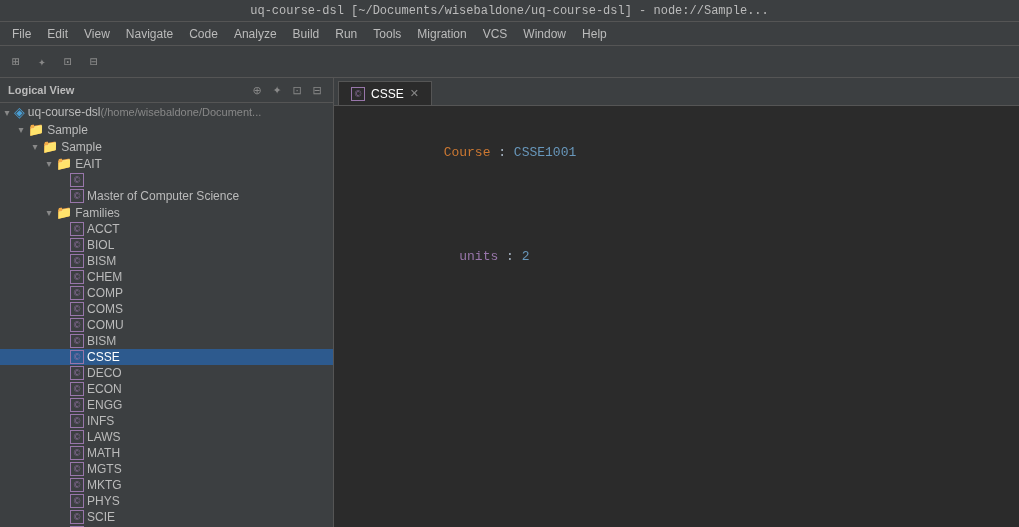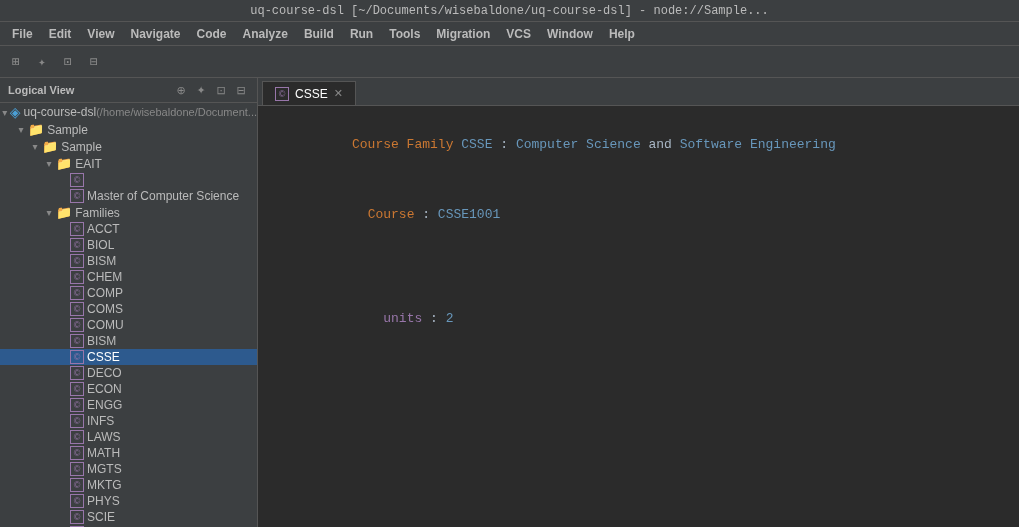--- a/index.html
+++ b/index.html
@@ -34,21 +34,20 @@
       height: 24px;
       border-bottom: 1px solid #555;
       padding: 0 4px;
     }
     .menu-bar span {
       color: #bbbbbb;
       font-size: 12px;
       padding: 2px 8px;
       cursor: pointer;
       font-family: Arial, sans-serif;
-      font-weight: bold;
     }
 
     
     .toolbar {
       background: #3c3f41;
       height: 32px;
       border-bottom: 1px solid #555;
       display: flex;
       align-items: center;
       padding: 0 6px;
@@ -56,21 +55,21 @@
     }
 
     
     .main-layout {
       display: flex;
       height: calc(527px - 78px);
     }
 
     
     .sidebar {
-      width: 258px;
+      width: 334px;
       background: #3c3f41;
       border-right: 1px solid #555;
       overflow-y: auto;
       flex-shrink: 0;
     }
 
     .sidebar-header {
       background: #3c3f41;
       color: #bbbbbb;
       font-size: 11px;
@@ -429,23 +428,20 @@
       <div class="tab active">
         <span style="color:#9876aa; border:1px solid #9876aa; font-size:9px; width:14px; height:14px; display:inline-flex; align-items:center; justify-content:center;">©</span>
         <span>CSSE</span>
         <span class="tab-close">✕</span>
       </div>
     </div>
 
     <div class="editor-area">
       <div class="editor-content">
 
-        <span class="editor-line">
-          <span class="kw-course-family">Course Family</span><span class="kw-name"> </span><span class="val-family-name">CSSE</span><span class="kw-colon"> : </span><span class="val-desc">Computer Science</span><span class="kw-and"> and </span><span class="val-desc">Software Engineering</span>
-        </span>
 
         <div id="courses-container">
             <div>
       <span class="blank-line"></span>
       <span class="editor-line">
         <span class="kw-course">    Course</span><span> : </span><span class="val-course-id">CSSE1001</span>
       </span>
       <br>
       <br>
       <span class="editor-line">

